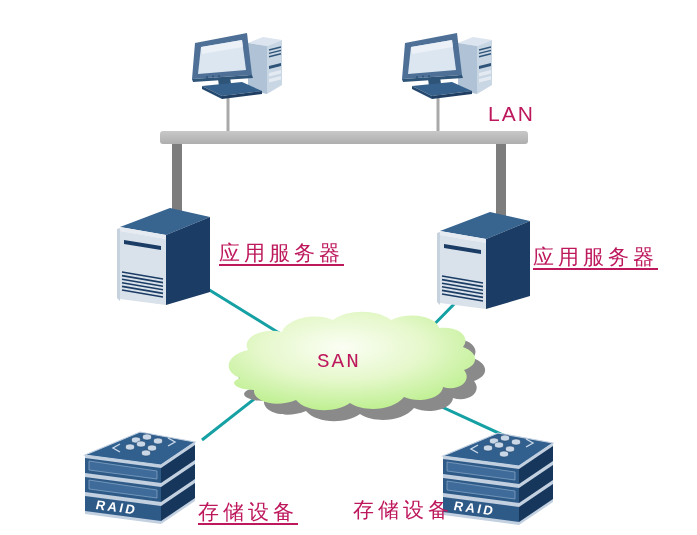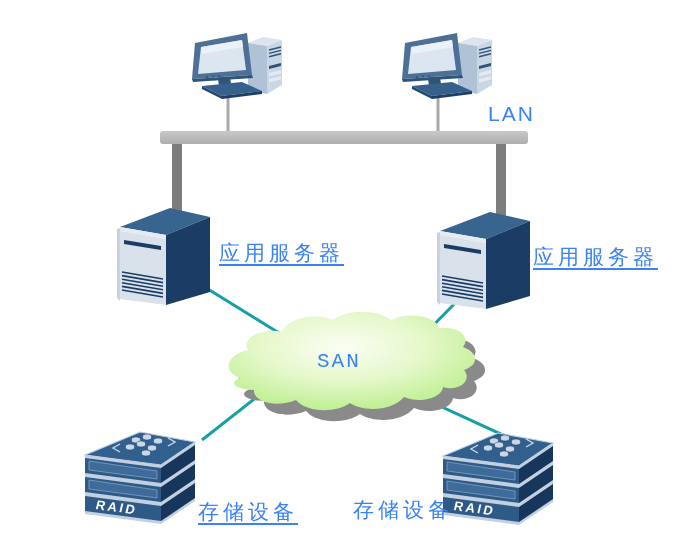--- a/index.html
+++ b/index.html
@@ -1,19 +1,19 @@
 <!DOCTYPE html>
 <html><head>
 <meta charset="utf-8">
 <style>
   html,body{margin:0;padding:0;background:#ffffff;}
   body{font-family:"Liberation Sans","DejaVu Sans",sans-serif;}
   .canvas{position:relative;width:697px;height:535px;background:#ffffff;overflow:hidden;}
   .canvas svg{position:absolute;left:0;top:0;}
-  .lbl{position:absolute;color:#3b82f6;white-space:nowrap;line-height:1.1;}
+  .lbl{position:absolute;color:#be185d;white-space:nowrap;line-height:1.1;}
   .cjk{font-size:21px;letter-spacing:4px;}
   .latin{font-size:21px;letter-spacing:2px;}
   .misspelled{
     text-decoration-line:underline;
     text-decoration-style:wavy;
     text-decoration-color:#E03535;
     text-decoration-thickness:1px;
     text-underline-offset:4px;
     text-decoration:underline;
   }

